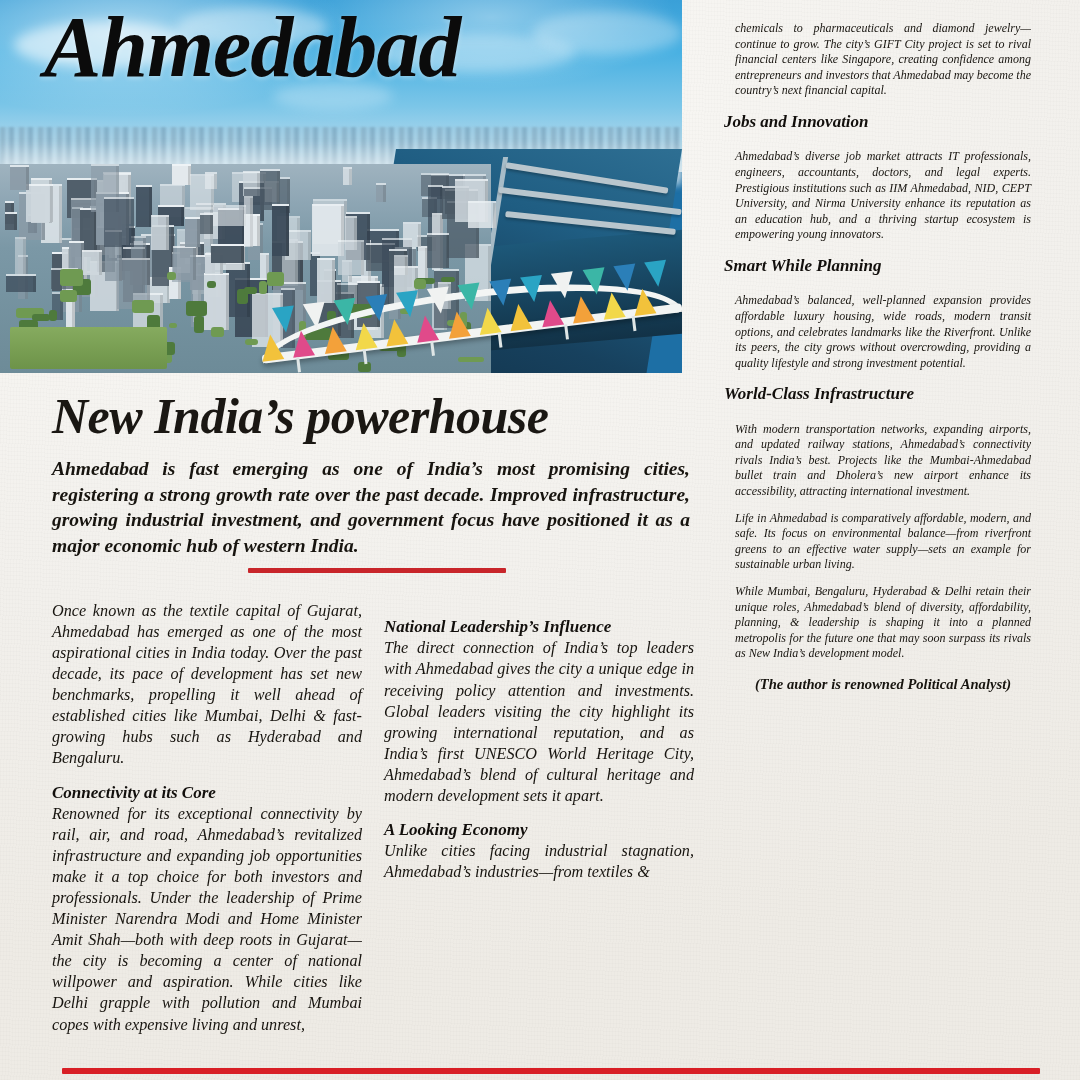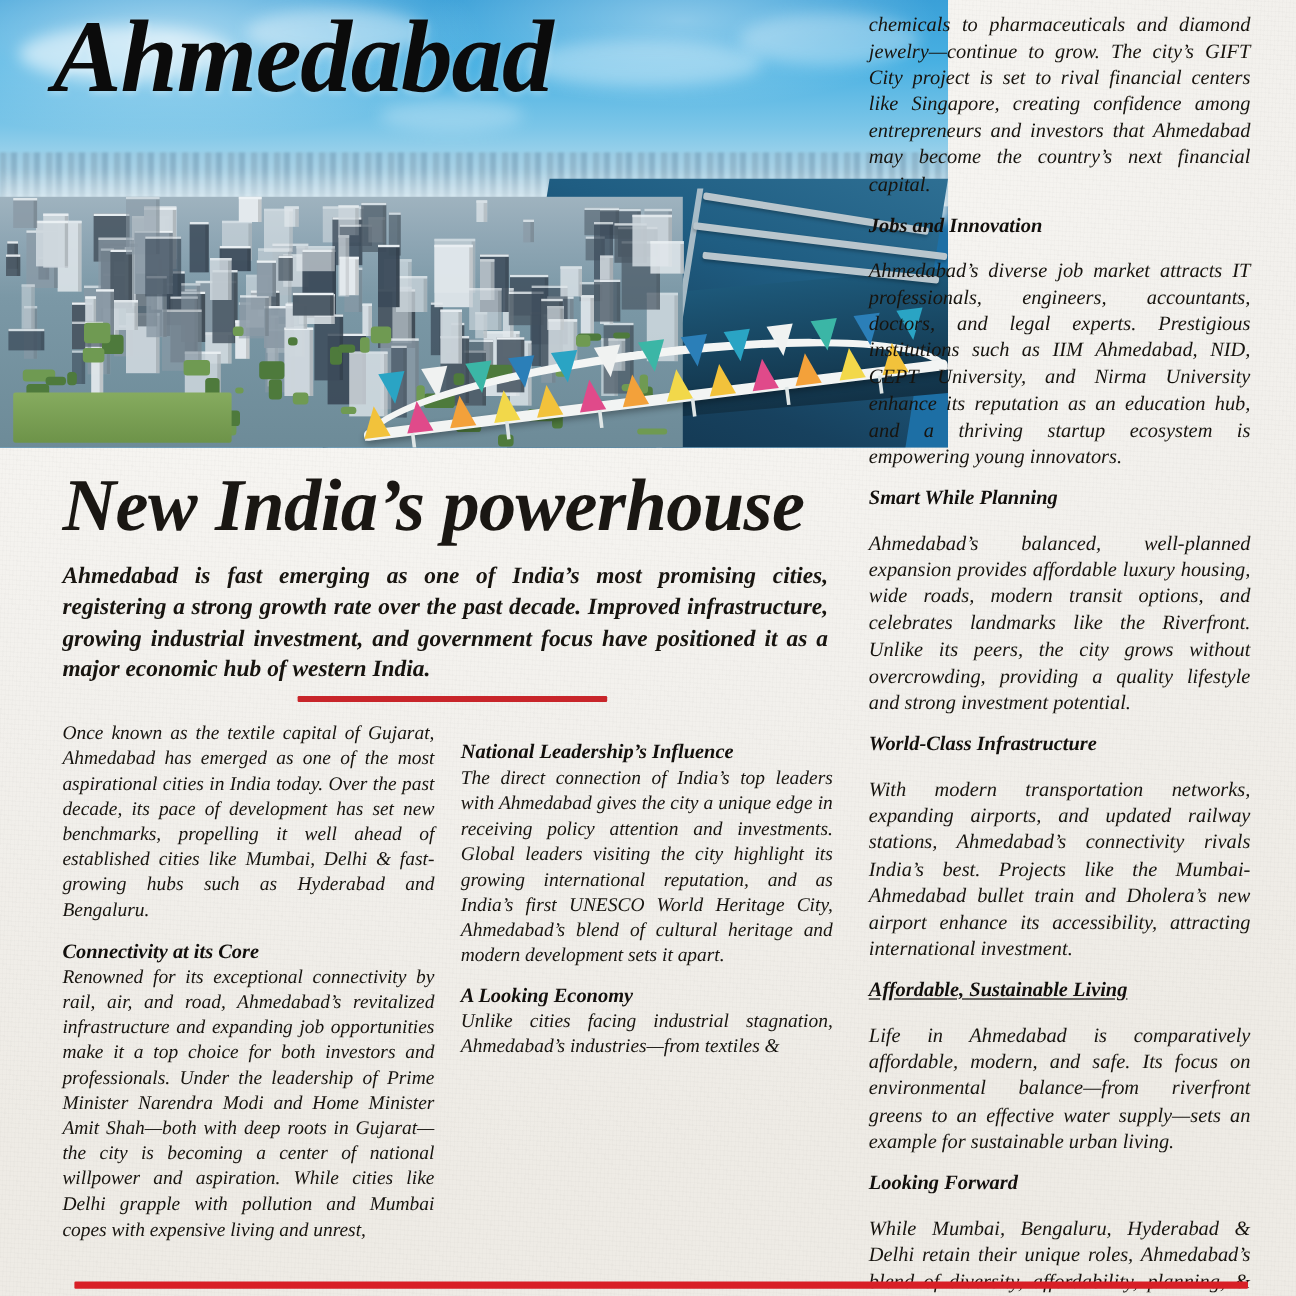--- a/index.html
+++ b/index.html
@@ -15,21 +15,21 @@
     position:absolute;inset:0;pointer-events:none;z-index:0;
     background:
       repeating-linear-gradient(92deg, rgba(0,0,0,.012) 0 1px, rgba(255,255,255,0) 1px 3px),
       repeating-linear-gradient(3deg, rgba(0,0,0,.010) 0 1px, rgba(255,255,255,0) 1px 4px),
       radial-gradient(120% 80% at 30% 10%, #fbfaf7 0%, #f2f0ec 60%, #eeebe5 100%);
   }
   .page{position:absolute;inset:0;z-index:1;}
 
   
   .hero{
-    position:absolute;left:0;top:0;width:790px;height:373px;overflow:hidden;
+    position:absolute;left:0;top:0;width:682px;height:373px;overflow:hidden;
     background:#1d6fa5;
   }
   .sky{
     position:absolute;left:0;top:0;width:100%;height:46%;
     background:
       radial-gradient(60% 90% at 18% 18%, rgba(255,255,255,.55) 0%, rgba(255,255,255,0) 55%),
       radial-gradient(45% 70% at 72% 10%, rgba(255,255,255,.40) 0%, rgba(255,255,255,0) 60%),
       linear-gradient(180deg,#3aa0d8 0%, #48b0e2 30%, #7cc6e8 62%, #b8dced 88%, #cfe4ee 100%);
   }
   .cloud{position:absolute;border-radius:50%;background:rgba(255,255,255,.55);filter:blur(6px);}
@@ -117,21 +117,21 @@
     color:#0b0b0b;
     text-shadow:0 2px 5px rgba(255,255,255,.30);
     white-space:nowrap;
   }
 
   
   .left-main{position:absolute;left:0;top:373px;width:712px;bottom:0;}
   .headline{
     margin:18px 22px 12px 52px;
     font-style:italic;font-weight:700;
-    font-size:62px;line-height:1.02;letter-spacing:-.5px;
+    font-size:50px;line-height:1.02;letter-spacing:-.5px;
     color:#1a1713;
   }
   .standfirst{
     margin:14px 22px 0 52px;
     font-style:italic;font-weight:700;
     font-size:19.5px;line-height:1.32;
     text-align:justify;color:#17140f;
   }
   .byline{
     margin:12px 0 0 0;text-align:center;padding-right:200px;
@@ -159,21 +159,21 @@
   }
   h3.sub.tight{margin-top:16px;font-style:italic;}
   h3.sub.underline{text-decoration:underline;text-underline-offset:2px;}
   h3.sub + p{margin-top:1px;}
 
   
   .right-col{
     position:absolute;left:724px;top:10px;width:318px;bottom:40px;
   }
   .right-col p{
-    margin:0;font-style:italic;font-size:17px;line-height:1.30;
+    margin:11px;font-style:italic;font-size:12px;line-height:1.30;
     text-align:justify;color:#17140f;-webkit-hyphens:auto;hyphens:auto;
   }
   .right-col h3.sub{margin-top:13px;}
   .right-col h3.sub + p{margin-top:1px;}
   .author-note{
     margin-top:14px;text-align:center;
     font-style:italic;font-weight:700;font-size:14.6px;color:#17140f;
   }
 
   .bottom-rule{
@@ -464,21 +464,19 @@
   </div>
 
   <div class="right-col">
     <p>chemicals to pharmaceuticals and diamond jewelry—continue to grow. The city’s GIFT City project is set to rival financial centers like Singapore, creating confidence among entrepreneurs and investors that Ahmedabad may become the country’s next financial capital.</p>
     <h3 class="sub">Jobs and Innovation</h3>
     <p>Ahmedabad’s diverse job market attracts IT professionals, engineers, accountants, doctors, and legal experts. Prestigious institutions such as IIM Ahmedabad, NID, CEPT University, and Nirma University enhance its reputation as an education hub, and a thriving startup ecosystem is empowering young innovators.</p>
     <h3 class="sub">Smart While Planning</h3>
     <p>Ahmedabad’s balanced, well-planned expansion provides affordable luxury housing, wide roads, modern transit options, and celebrates landmarks like the Riverfront. Unlike its peers, the city grows without overcrowding, providing a quality lifestyle and strong investment potential.</p>
     <h3 class="sub">World-Class Infrastructure</h3>
     <p>With modern transportation networks, expanding airports, and updated railway stations, Ahmedabad’s connectivity rivals India’s best. Projects like the Mumbai-Ahmedabad bullet train and Dholera’s new airport enhance its accessibility, attracting international investment.</p>
-    <h3 class="sub underline">Affordable, Sustainable Living</h3>
     <p>Life in Ahmedabad is comparatively affordable, modern, and safe. Its focus on environmental balance—from riverfront greens to an effective water supply—sets an example for sustainable urban living.</p>
-    <h3 class="sub">Looking Forward</h3>
     <p> While Mumbai, Bengaluru, Hyderabad &amp; Delhi retain their unique roles, Ahmedabad’s blend of diversity, affordability, planning, &amp; leadership is shaping it into a planned metropolis for the future one that may soon surpass its rivals as New India’s development model.</p>
     <div class="author-note">(The author is renowned Political Analyst)</div>
   </div>
 
   <div class="bottom-rule"></div>
 </div>
 
 </body></html>

